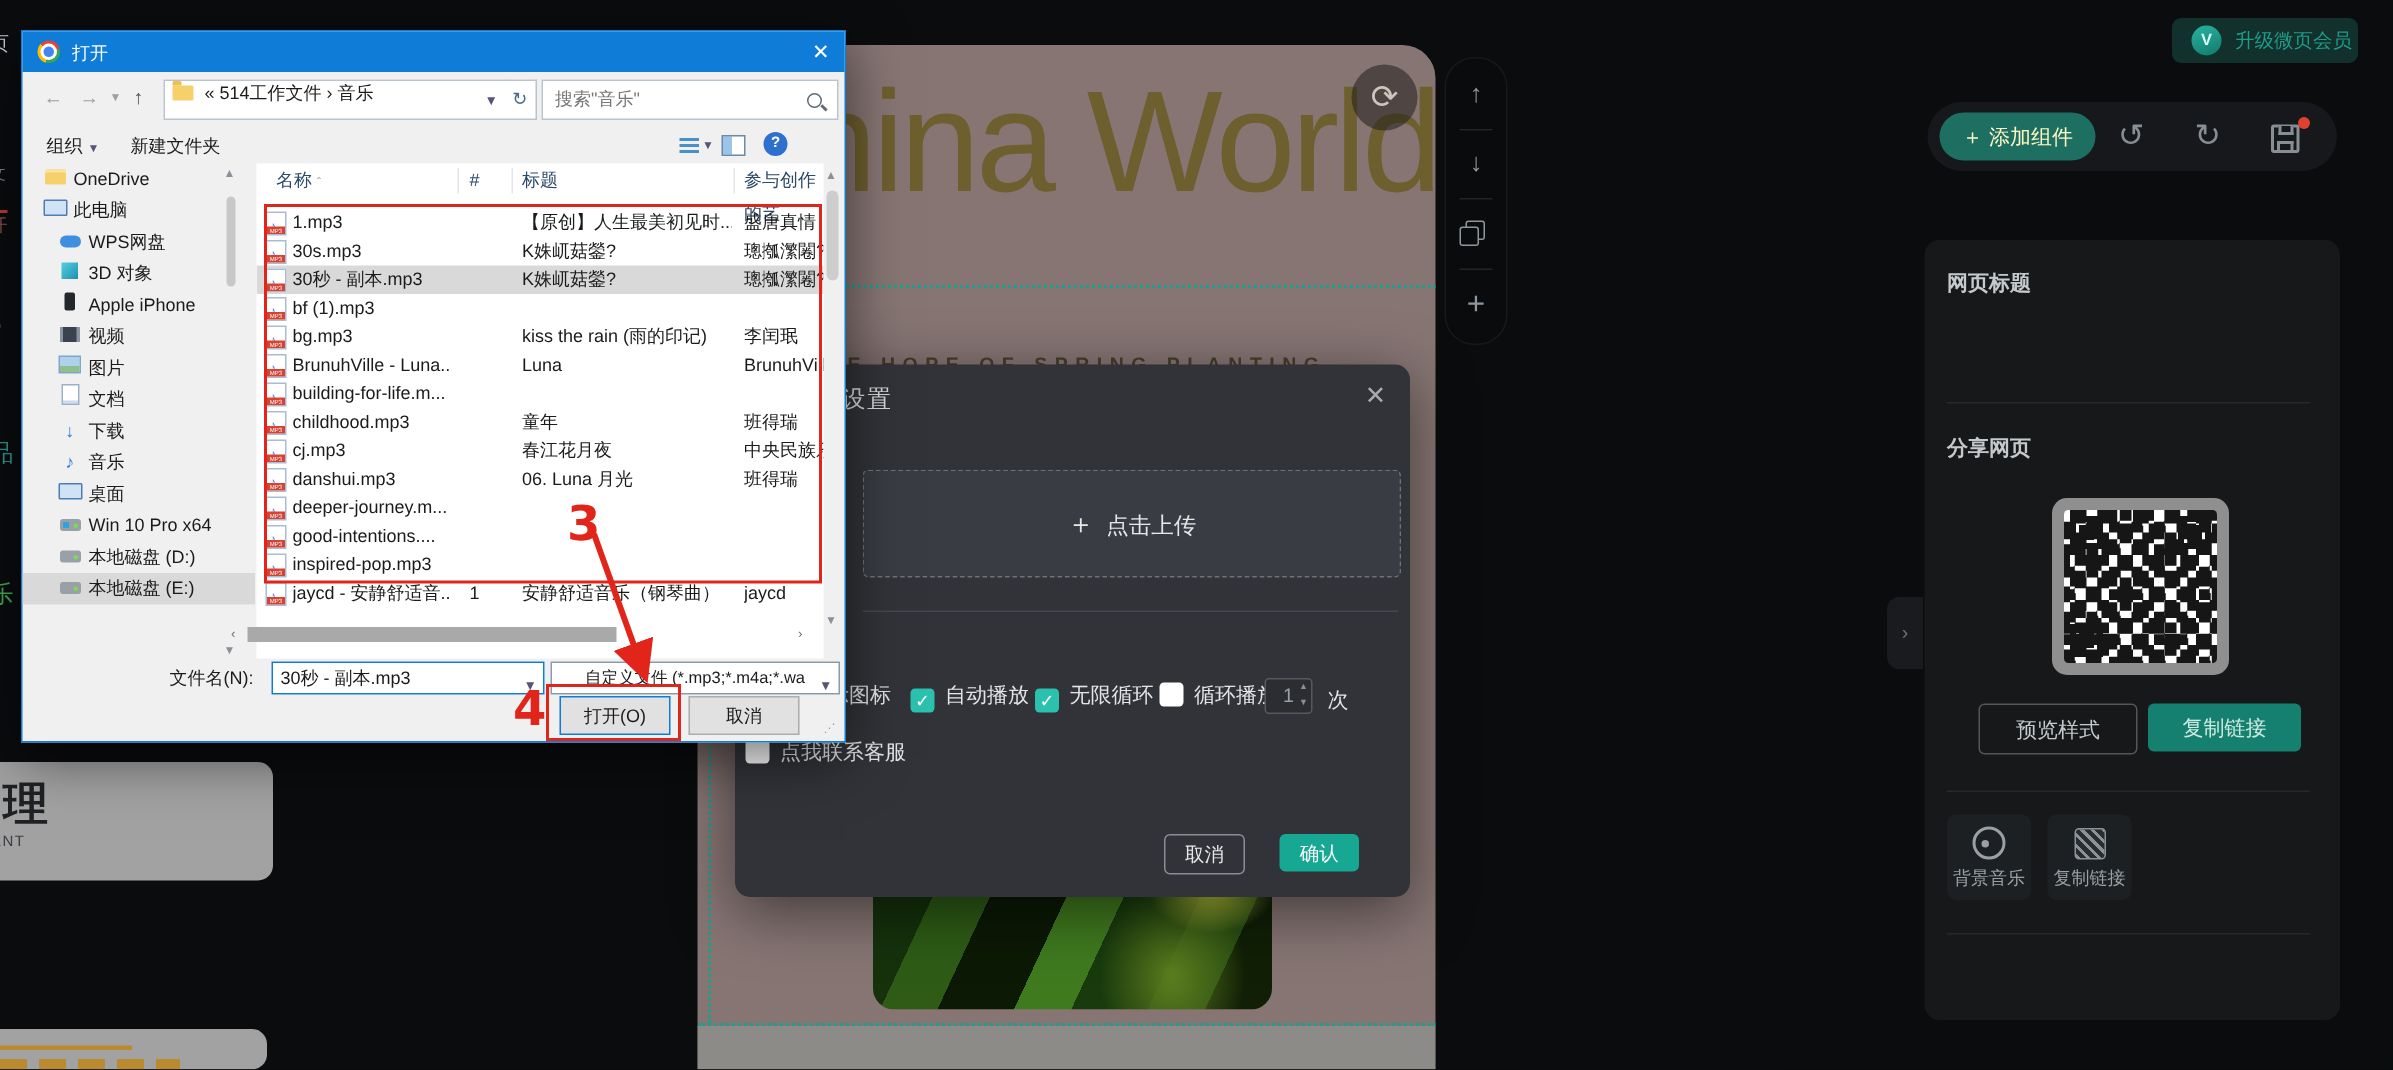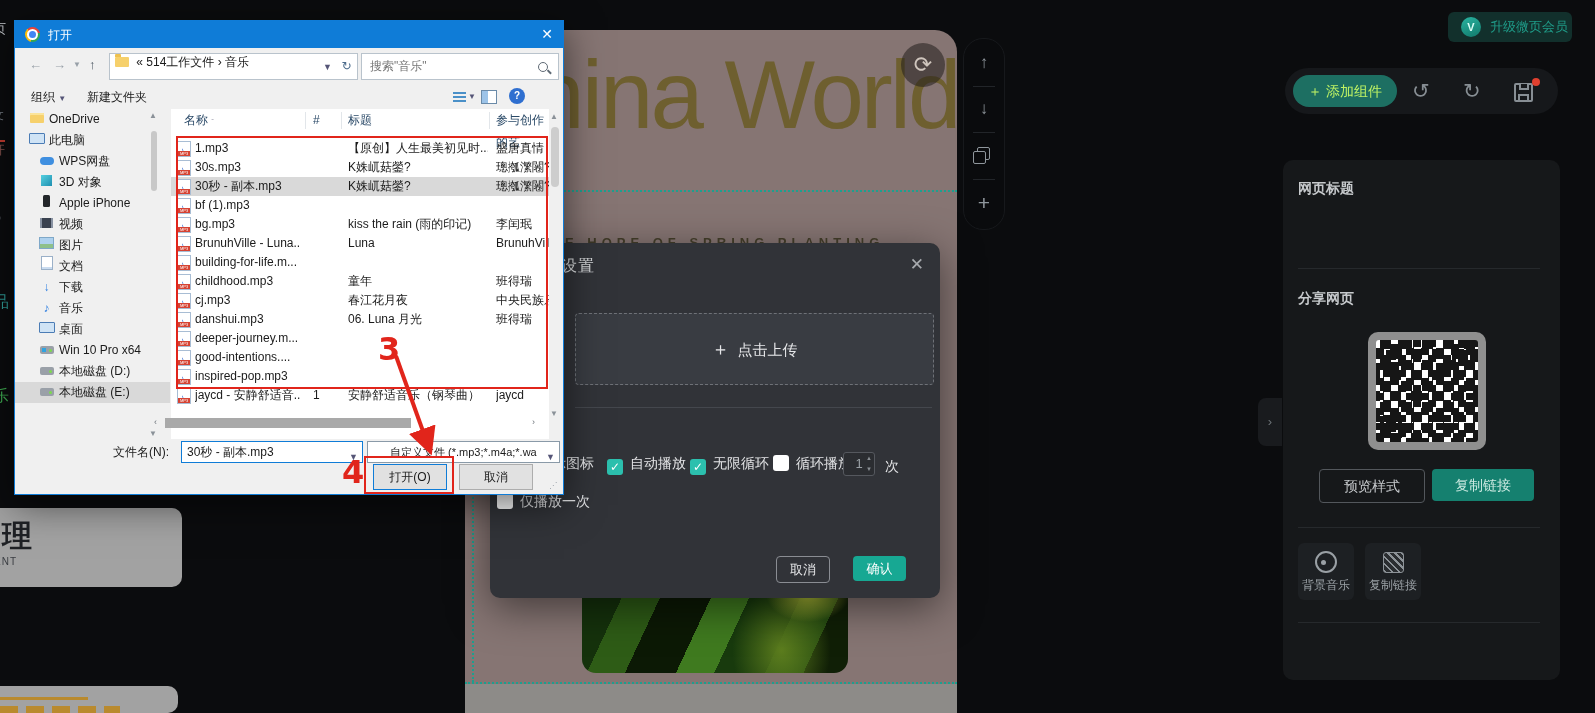--- a/index.html
+++ b/index.html
@@ -21,21 +21,21 @@
   #layer-toolbar{left:963px;top:38px;width:40px;height:190px;background:#0a0b0d;border-radius:20px;border:1px solid #17191c;}
   .ltb-ic{position:absolute;left:0;width:100%;text-align:center;color:#8f969c;font-size:17px;}
   .ltb-div{position:absolute;left:9px;width:22px;height:0;border-top:1px solid #222529;}
   .ic-copy{position:absolute;left:13px;width:11px;height:11px;border:1.5px solid #8f969c;border-radius:2px;}
   .ic-copy::before{content:"";position:absolute;left:-5px;top:3px;width:11px;height:11px;border:1.5px solid #8f969c;border-radius:2px;background:#0a0b0d;}
   
   #upgrade-badge{left:1448px;top:12px;width:124px;height:30px;background:#12302c;border-radius:6px;color:#1f9c89;font-size:13px;line-height:30px;}
   #upgrade-badge .vic{position:absolute;left:13px;top:5px;width:20px;height:20px;border-radius:50%;background:linear-gradient(160deg,#29b3a0,#127a6c);color:#d8fef6;font-size:11px;font-weight:bold;text-align:center;line-height:20px;}
   #upgrade-badge .txt{position:absolute;left:42px;}
   #pill-bar{left:1285px;top:68px;width:273px;height:46px;background:#16181b;border-radius:23px;}
-  #add-component-btn{position:absolute;left:8px;top:7px;width:104px;height:32px;background:#1d6f62;border-radius:17px;color:#bef264;font-size:14px;text-align:center;line-height:32px;}
+  #add-component-btn{position:absolute;left:8px;top:7px;width:104px;height:32px;background:#1d6f62;border-radius:17px;color:#fef9c3;font-size:14px;text-align:center;line-height:32px;}
   .pb-ic{position:absolute;top:0;height:46px;line-height:46px;color:#878e94;font-size:21px;}
   .ic-save{position:absolute;left:229px;top:15px;width:15px;height:15px;border:2px solid #878e94;border-radius:2px;}
   .ic-save::before{content:"";position:absolute;left:3px;top:-1px;width:6px;height:4px;background:#16181b;border:2px solid #878e94;border-top:none;}
   .ic-save::after{content:"";position:absolute;left:2px;bottom:-1px;width:7px;height:5px;border:2px solid #878e94;border-bottom:none;}
   #save-dot{position:absolute;left:247px;top:10px;width:8px;height:8px;border-radius:50%;background:#e0402f;}
   
   #right-panel{left:1283px;top:160px;width:277px;height:520px;background:#16181a;border-radius:10px;}
   .rp-label{position:absolute;left:15px;color:#c6c9cc;font-size:14px;font-weight:bold;}
   #page-title-input{position:absolute;left:15px;top:56px;width:242px;height:32px;background:#212428;border-radius:4px;color:#878e94;font-size:14px;line-height:32px;padding-left:13px;}
   .rp-div{position:absolute;left:15px;width:242px;height:0;border-top:1px solid #26292c;}
@@ -225,21 +225,21 @@
         <span class="cbg" style="left: 25px;"><span class="cb on">✓</span><span>显示图标</span></span>
         <span class="cbg" style="left: 117px;"><span class="cb on">✓</span><span>自动播放</span></span>
         <span class="cbg" style="left: 200px;"><span class="cb on">✓</span><span>无限循环</span></span>
         <span class="cbg" style="left: 283px;"><span class="cb"></span><span>循环播放</span></span>
       </div>
     <div id="md-spinner"><span>1</span>
       <span class="arr" style="top:3px;">▲</span>
       <span class="arr" style="bottom:3px;">▼</span>
     </div>
     <div id="md-unit">次</div>
-    <div id="md-once"><span class="cb"></span><span>仅播放一次</span></div>
+    <div id="md-once"><span class="cb"></span><span>点我联系客服</span></div>
     <div id="md-cancel">取消</div>
     <div id="md-confirm">确认</div>
   </div>
 
   <div id="file-dialog" class="abs">
     <div id="fd-titlebar">
       <span class="chrome-logo"></span>
       <span id="fd-title">打开</span>
       <span id="fd-close">✕</span>
     </div>

